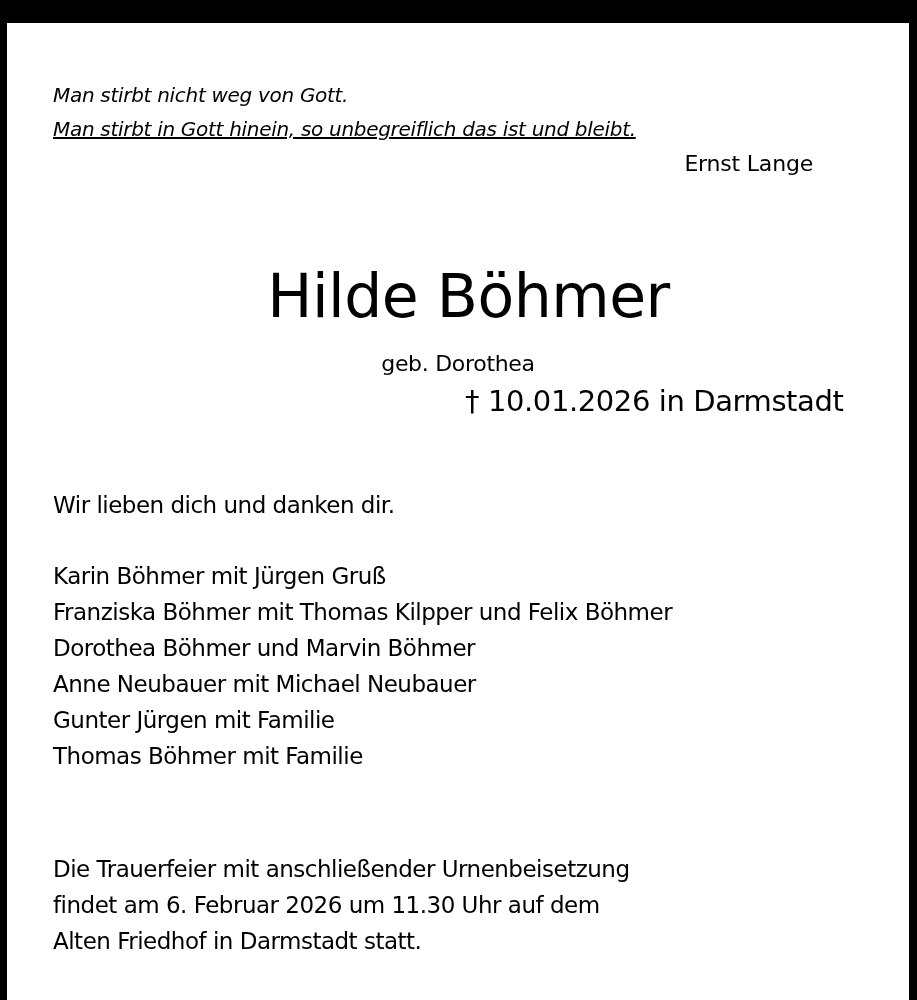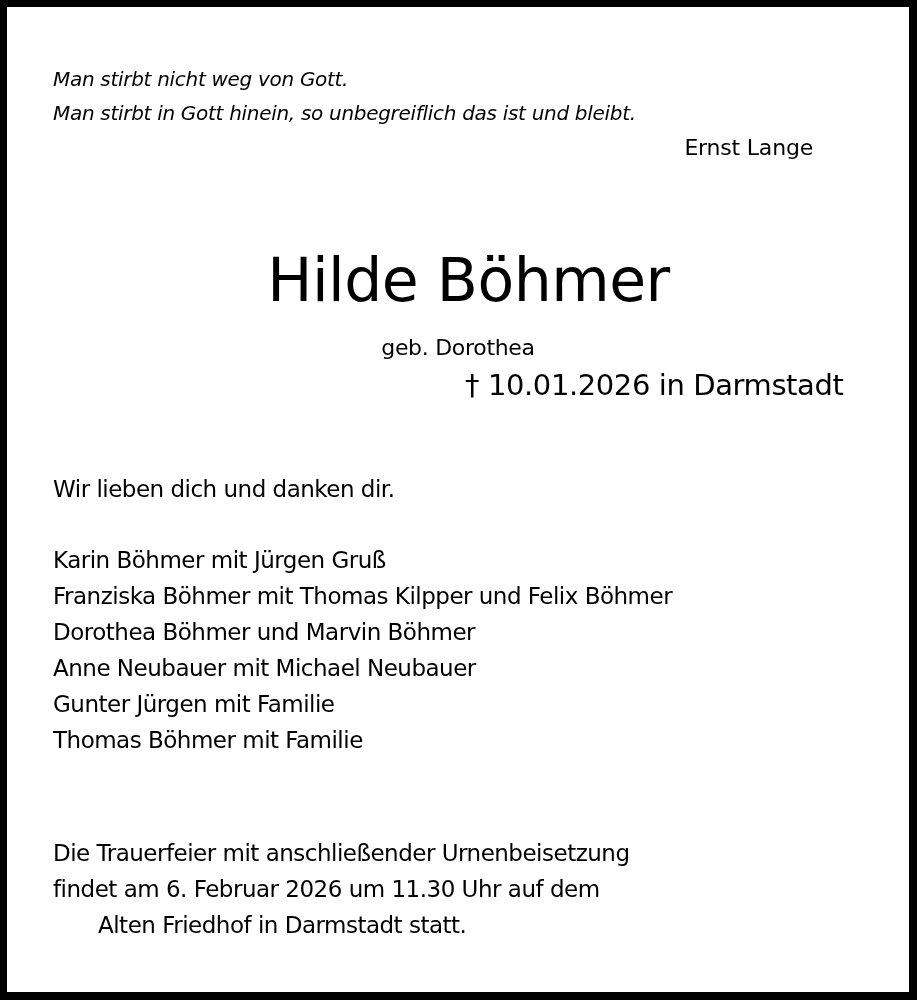--- a/index.html
+++ b/index.html
@@ -9,21 +9,21 @@
     }
     body {
       width: 917px;
       height: 1000px;
       overflow: hidden;
       font-family: "DejaVu Sans", "Liberation Sans", sans-serif;
       color: #000;
     }
     .frame {
       position: absolute;
-      left: 0; top: 0;
+      left: 0; top: 16px;
       width: 917px; height: 960px;
       background: #000;
     }
     .card {
       position: absolute;
       left: 7px; top: 7px;
       width: 902px; height: 985px;
       background: #fff;
     }
     .abs { position: absolute; white-space: nowrap; }
@@ -72,38 +72,38 @@
       letter-spacing: -0.5px;
     }
   </style>
 </head>
 <body>
 
 <div class="frame">
   <div class="card">
 
     <div class="abs quote-line" style="top:60px;">Man stirbt nicht weg von Gott.</div>
-    <div class="abs quote-line" style="top:94px;">Man stirbt in Gott hinein, so unbegreiflich das ist und bleibt.</div>
+    <div class="abs quote-line" style="top:94px;text-decoration:underline;">Man stirbt in Gott hinein, so unbegreiflich das ist und bleibt.</div>
     <div class="abs quote-author">Ernst Lange</div>
 
     <div class="abs name">Hilde Böhmer</div>
     <div class="abs maiden">geb. Dorothea</div>
     <div class="abs death">† 10.01.2026 in Darmstadt</div>
 
     <div class="abs body-text" style="top:469px;">Wir lieben dich und danken dir.</div>
 
     <div>
       <div class="abs body-text" style="top:540px;">Karin Böhmer mit Jürgen Gruß</div>
       <div class="abs body-text" style="top:576px;">Franziska Böhmer mit Thomas Kilpper und Felix Böhmer</div>
       <div class="abs body-text" style="top:612px;">Dorothea Böhmer und Marvin Böhmer</div>
       <div class="abs body-text" style="top:648px;">Anne Neubauer mit Michael Neubauer</div>
       <div class="abs body-text" style="top:684px;">Gunter Jürgen mit Familie</div>
       <div class="abs body-text" style="top:720px;">Thomas Böhmer mit Familie</div>
     </div>
 
     <div>
       <div class="abs body-text" style="top:833px;">Die Trauerfeier mit anschließender Urnenbeisetzung</div>
       <div class="abs body-text" style="top:869px;">findet am 6. Februar 2026 um 11.30 Uhr auf dem</div>
-      <div class="abs body-text" style="top:905px;margin-left:45px;">Alten Friedhof in Darmstadt statt.</div>
+      <div class="abs body-text" style="top:905px;">Alten Friedhof in Darmstadt statt.</div>
     </div>
 
   </div>
 </div>
 
 </body></html>

